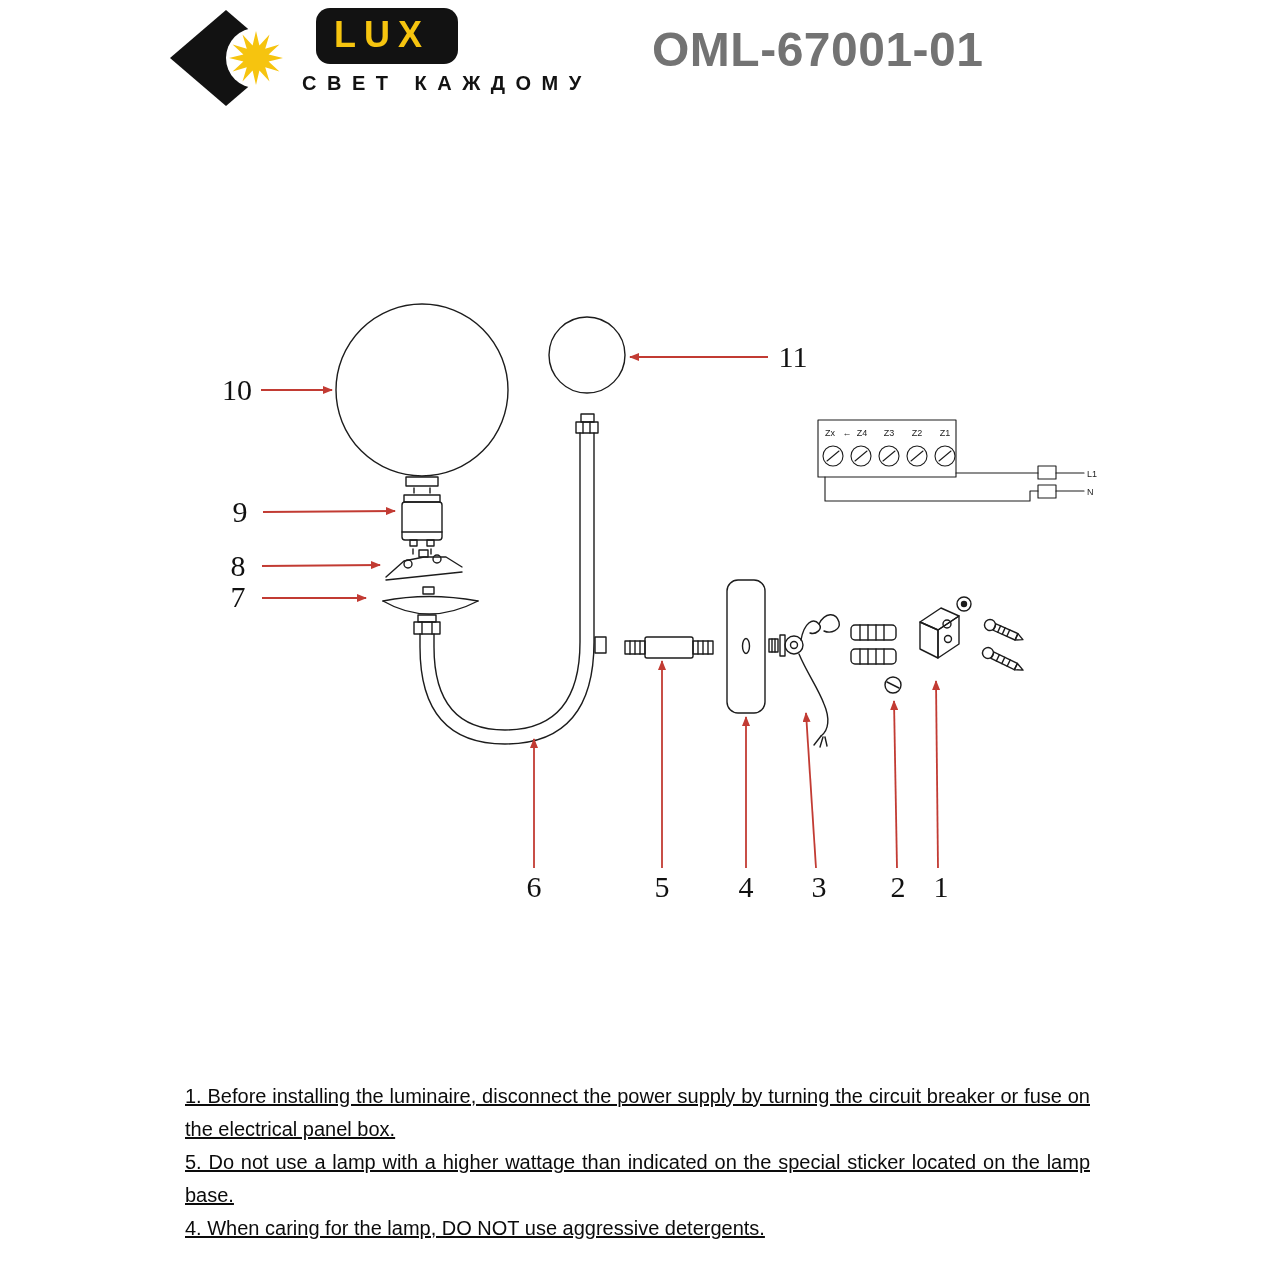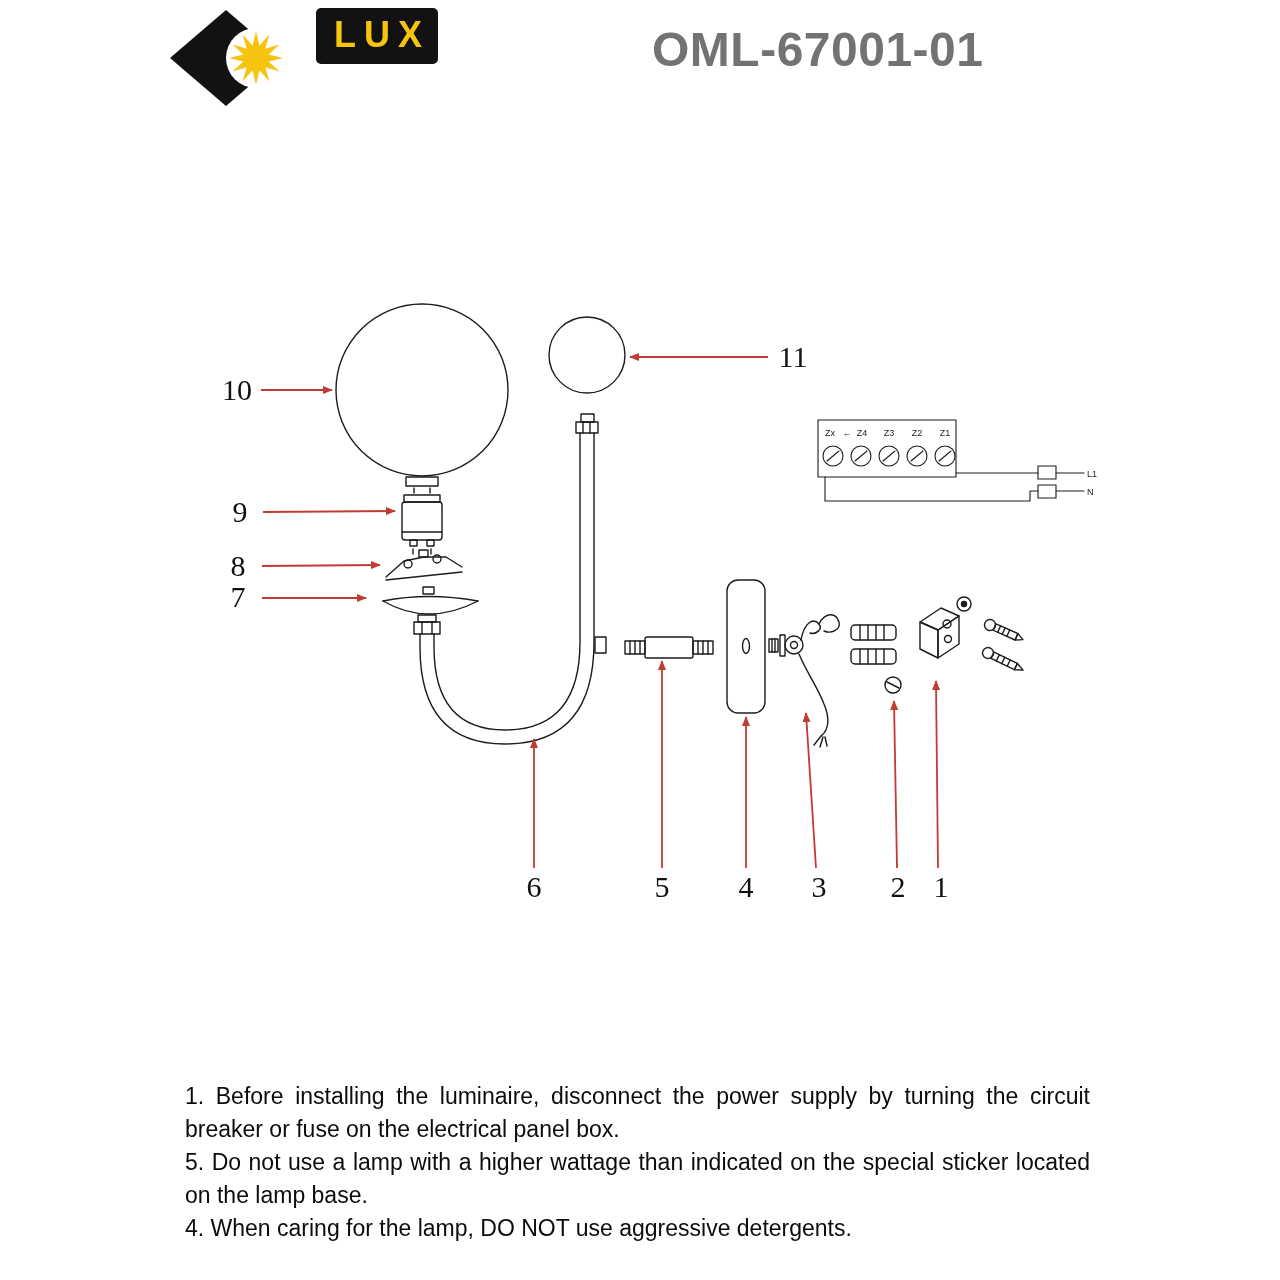--- a/index.html
+++ b/index.html
@@ -7,36 +7,36 @@
     position:relative; width:1280px; height:1280px; background:#ffffff;
     font-family:"Liberation Sans", sans-serif; color:#111; overflow:hidden;
   }
   
   .logo { position:absolute; left:168px; top:8px; display:flex; align-items:flex-start; }
   .logo-text { margin-left:14px; }
   .brand-row { display:flex; align-items:center; }
   .brand-omni { font-size:48px; font-weight:bold; letter-spacing:3px; line-height:62px; color:#121212; }
   .brand-lux {
     background:#121212; color:#f6c40f; font-size:36px; font-weight:bold;
-    letter-spacing:8px; padding:6px 8px 8px 18px; border-radius:5px; margin-left:14px; line-height:42px;
+    letter-spacing:8px; padding:6px 28px 8px 18px; border-radius:14px; margin-left:14px; line-height:42px;
   }
   .brand-tagline { font-size:20px; font-weight:bold; letter-spacing:10.5px; margin-top:8px; color:#121212; white-space:nowrap; }
   .model {
     position:absolute; left:652px; top:22px; font-size:48px; font-weight:bold;
     letter-spacing:0.5px; color:#737373; white-space:nowrap;
   }
   
   .diagram { position:absolute; left:0; top:155px; }
   .nums { font-family:"Liberation Serif", serif; font-size:30px; }
   .wiretext { font-family:"Liberation Sans", sans-serif; font-size:9px; }
   .linetext { font-family:"Liberation Sans", sans-serif; font-size:9px; }
   
   .instructions { position:absolute; left:185px; top:1080px; width:905px; }
   .instructions p {
-    margin:0; text-align:justify; font-size:23px; line-height:33px; color:#0c0c0c;
+    margin:0; text-align:justify; font-size:20px; line-height:33px; color:#0c0c0c;text-decoration:underline;
   }
 </style>
 </head>
 <body>
 
 <div class="page">
 
   <div class="logo">
     <svg width="120" height="102" viewBox="0 0 120 102">
       <polygon points="2,50 58,2 114,50 58,98" fill="#121212"></polygon>
@@ -44,20 +44,21 @@
       <circle cx="88" cy="50" r="30" fill="#ffffff"></circle>
       <polygon fill="#f6c40f" points="
         115,50 100.6,46.6 111.4,36.5 97.2,40.8 101.5,26.6 91.4,37.4 88,23 84.6,37.4
         74.5,26.6 78.8,40.8 64.6,36.5 75.4,46.6 61,50 75.4,53.4 64.6,63.5 78.8,59.2
         74.5,73.4 84.6,62.6 88,77 91.4,62.6 101.5,73.4 97.2,59.2 111.4,63.5 100.6,53.4"></polygon>
     </svg>
     <div class="logo-text">
       <div class="brand-row">
         <span class="brand-lux">LUX</span>
       </div>
+      <div class="brand-tagline">СВЕТ КАЖДОМУ</div>
     </div>
   </div>
 
   <div class="model">OML-67001-01</div>
 
   <svg class="diagram" width="1280" height="830" viewBox="0 0 1280 830">
     <defs>
       <marker id="arrh" markerWidth="10" markerHeight="8" refX="9" refY="4" orient="auto" markerUnits="userSpaceOnUse">
         <path d="M0,0 L10,4 L0,8 Z" fill="#c23b33"></path>
       </marker>

